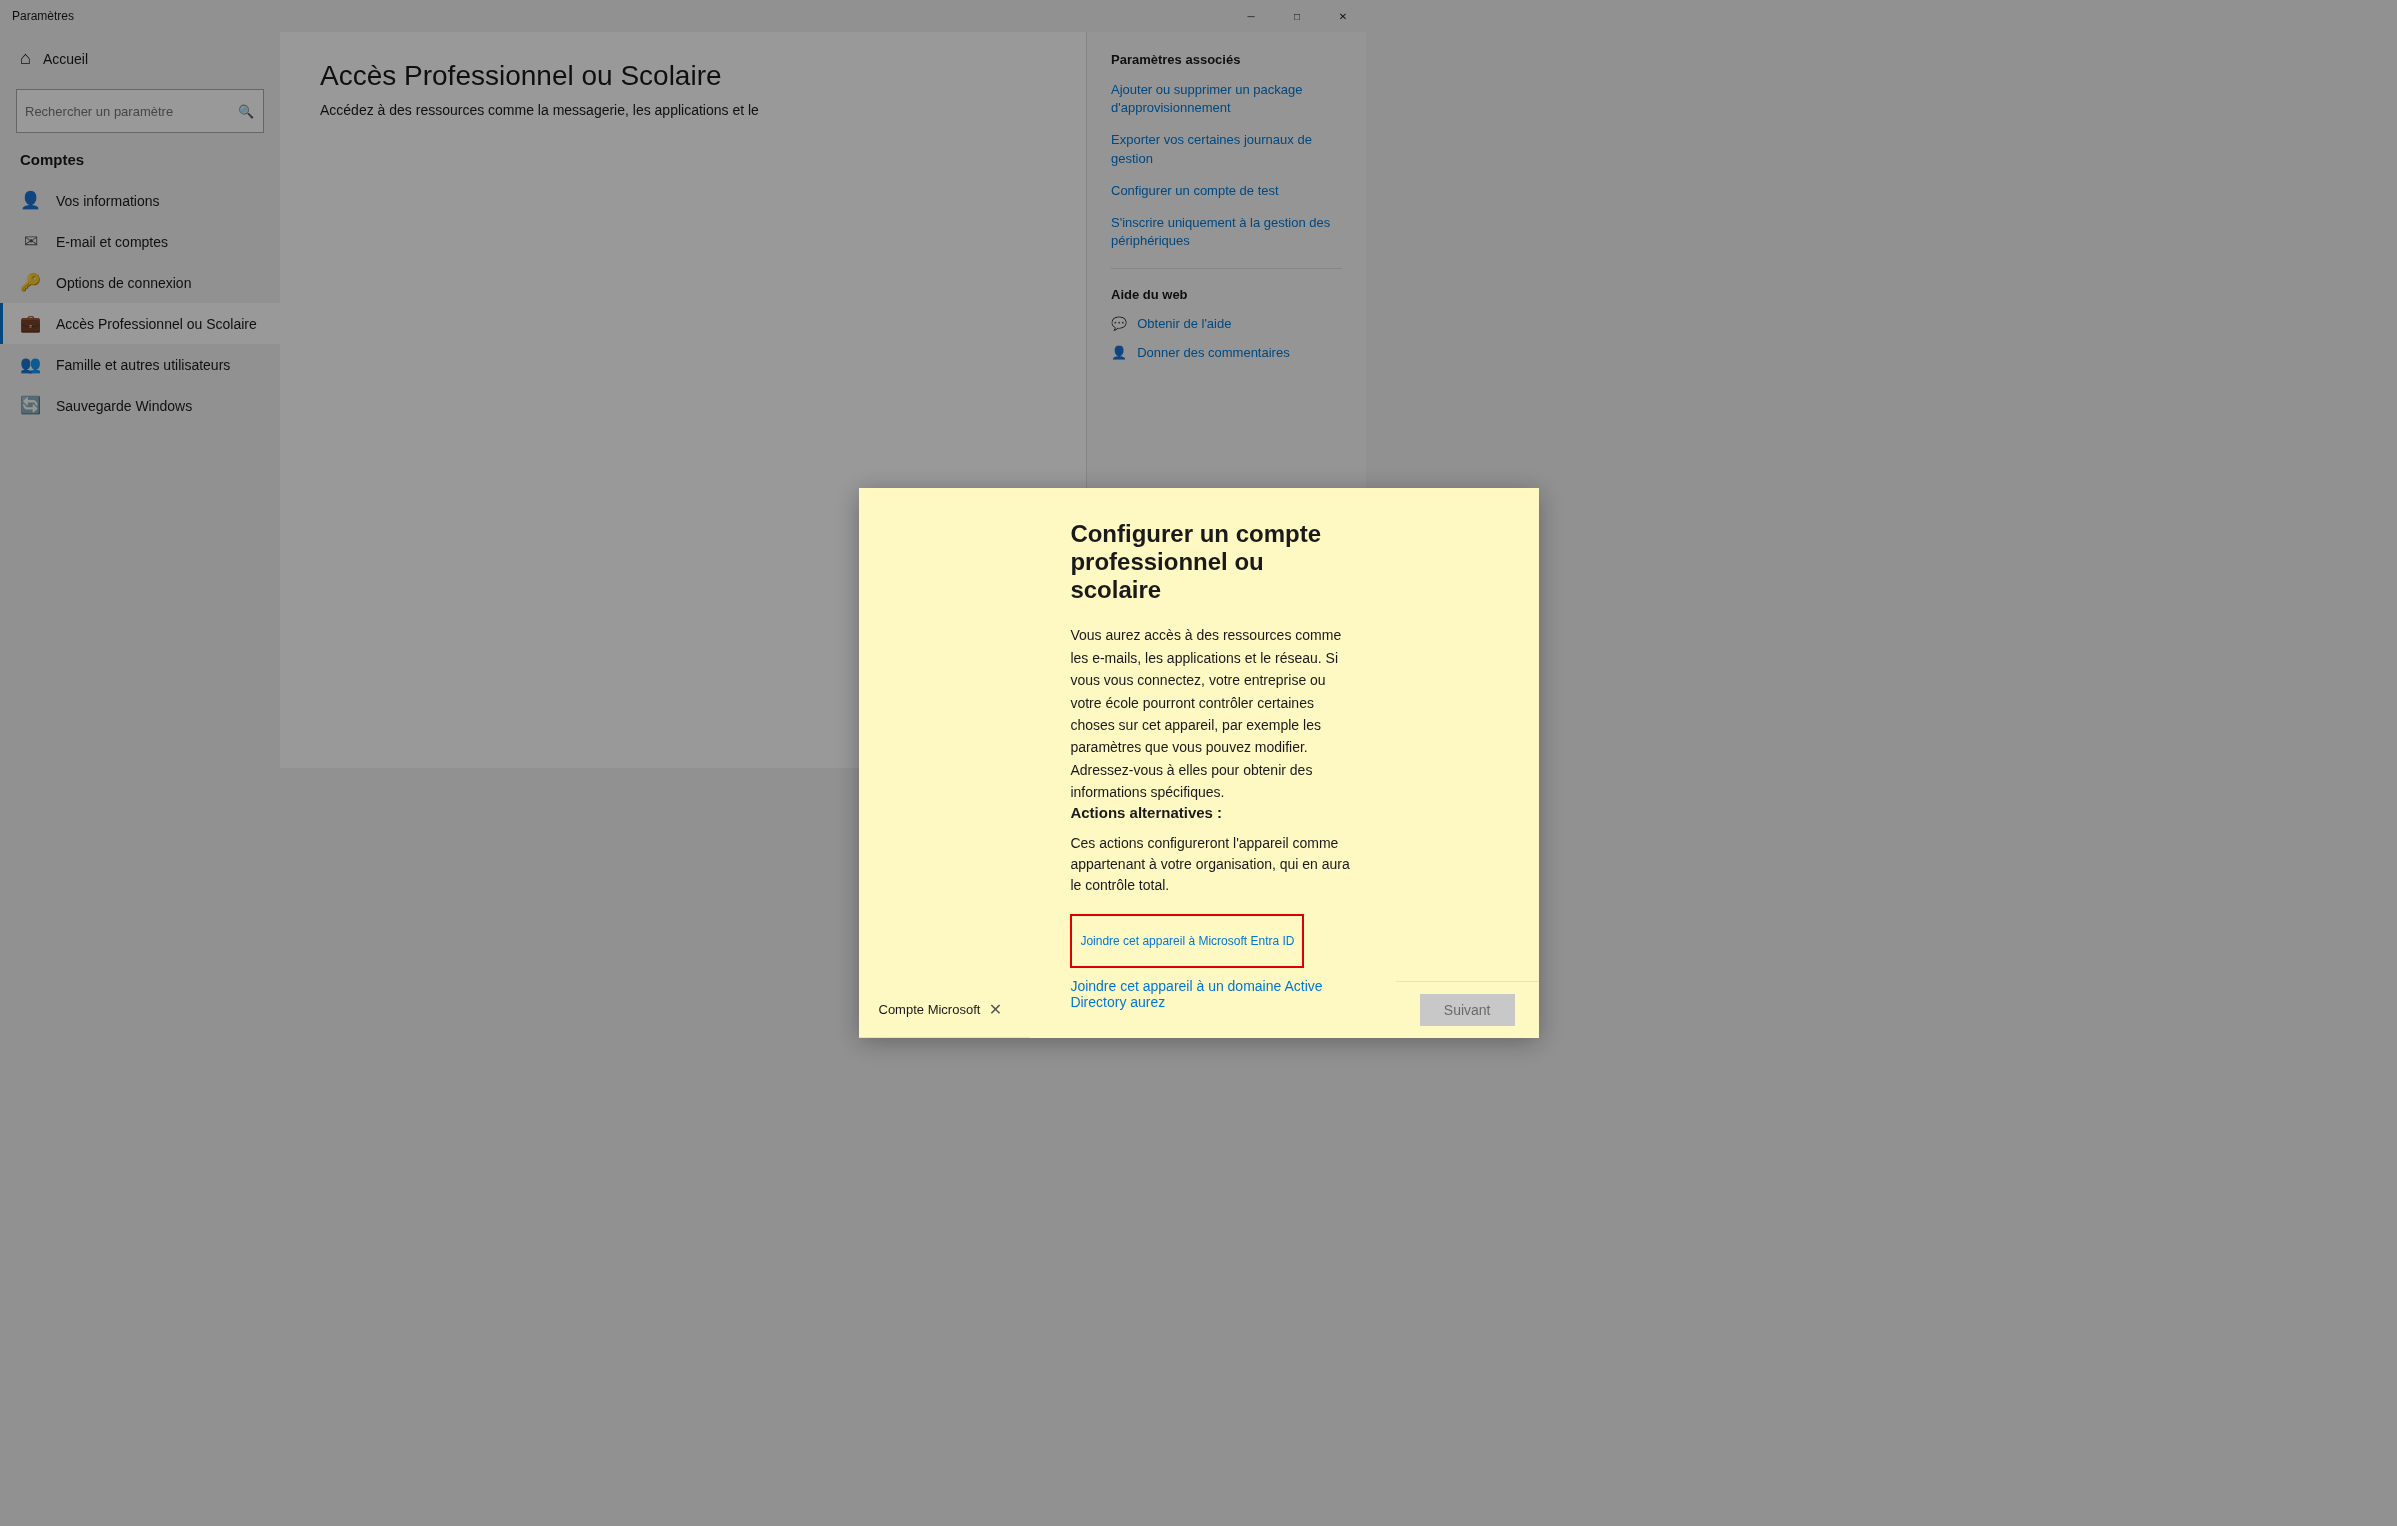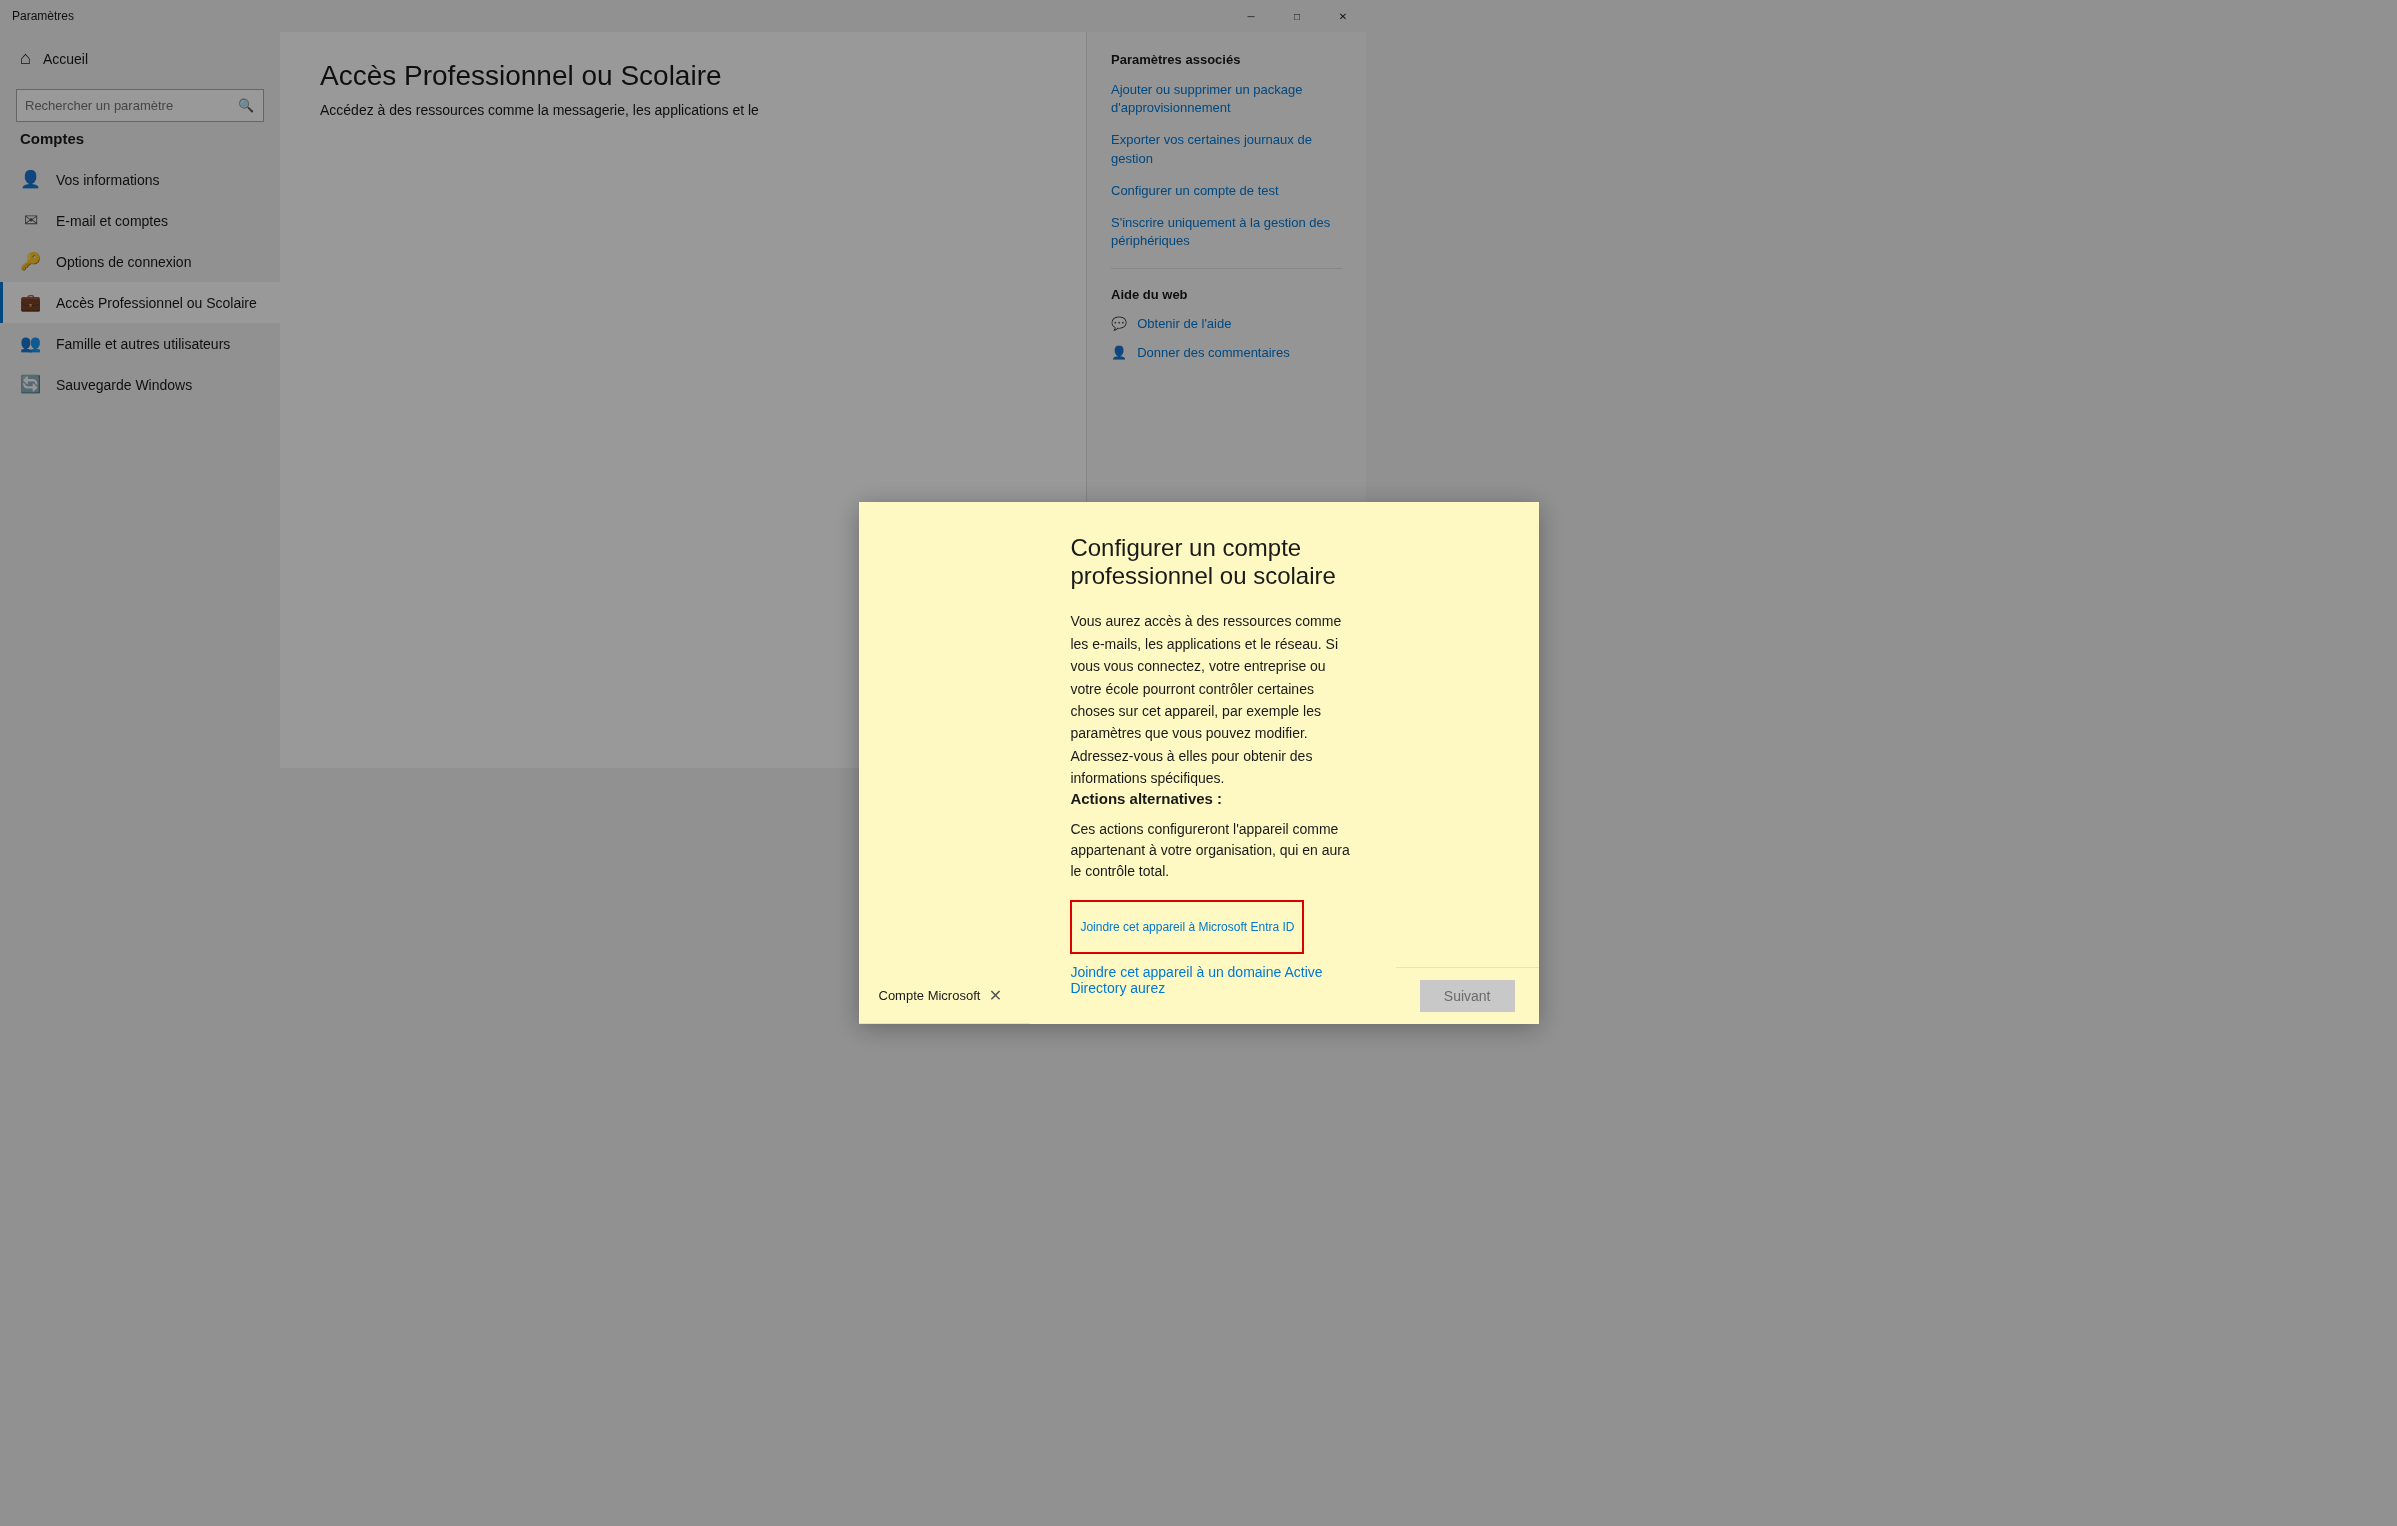--- a/index.html
+++ b/index.html
@@ -68,26 +68,26 @@
       padding: 16px 20px;
       gap: 12px;
       cursor: pointer;
     }
     .home-icon {
       font-size: 18px;
       color: #1a1a1a;
     }
 
     .search-box {
-      margin: 4px 16px 0 16px;
+      margin: 4px 16px 10px 16px;
       display: flex;
       align-items: center;
       border: 1px solid #aaa;
       background: white;
-      height: 33px;
+      height: 44px;
       padding: 0 8px;
     }
     .search-input {
       border: none;
       outline: none;
       flex: 1;
       font-size: 13px;
       background: transparent;
     }
     .search-icon { color: #555; font-size: 13px; }
@@ -230,21 +230,21 @@
     }
 
     .modal-body {
       padding: 32px 40px 28px 40px;
       overflow-y: auto;
       flex: 1;
     }
 
     .modal-heading {
       font-size: 24px;
-      font-weight: 400;
+      font-weight: 700;
       margin-bottom: 20px;
       color: #1a1a1a;
     }
 
     .modal-desc {
       font-size: 14px;
       color: #1a1a1a;
       line-height: 1.6;
     }
 

